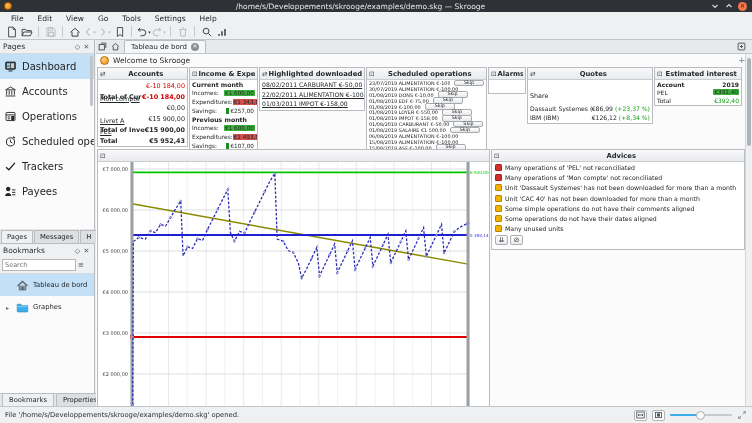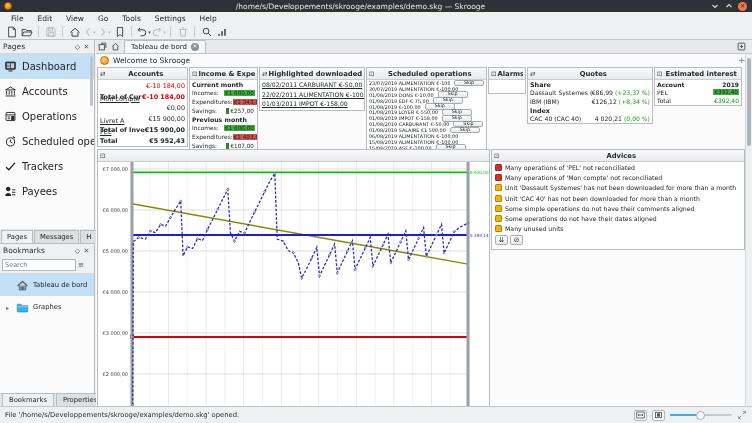--- a/index.html
+++ b/index.html
@@ -87,21 +87,21 @@
   .chip.expense{background:#d25050;}
   .chip.saving{border-left:3px solid #1d8c1d;background:#fff;}
   
   .hl-row{height:9.5px;display:flex;align-items:center;padding:0 2px;font-size:6.1px;text-decoration:underline;white-space:nowrap;overflow:hidden;}
   
   .sch-row{height:5.9px;display:flex;align-items:center;padding:0 2px;font-size:4.9px;white-space:nowrap;}
   .sch-text{text-decoration:underline;overflow:hidden;}
   .skip-btn{margin-left:4px;min-width:30px;text-align:center;font-size:4.8px;border:1px solid #a6aaae;border-radius:2px;
             background:linear-gradient(#ffffff,#e6e7e9);padding:0 4px;line-height:4.6px;}
   
-  .q-group{font-weight:bold;font-size:6.4px;padding:1px 2px;height:8px;}
+  .q-group{font-weight:normal;font-size:6.4px;padding:12px 2px;height:8px;}
   .q-row{display:flex;align-items:center;height:9px;padding:0 2px;font-size:6.1px;white-space:nowrap;}
   .q-row .q-name{flex:1;text-decoration:underline;overflow:hidden;}
   .q-pct{color:#18a018;margin-left:2px;}
   
   .int-head{display:flex;font-weight:bold;font-size:6px;padding:0 2px;height:8px;align-items:center;}
   .int-head .c1{flex:1;}
   .int-row{display:flex;align-items:center;height:8px;padding:0 2px;font-size:6px;}
   .int-row .lbl{flex:1;}
   .int-total{color:#0f9d0f;}
   

